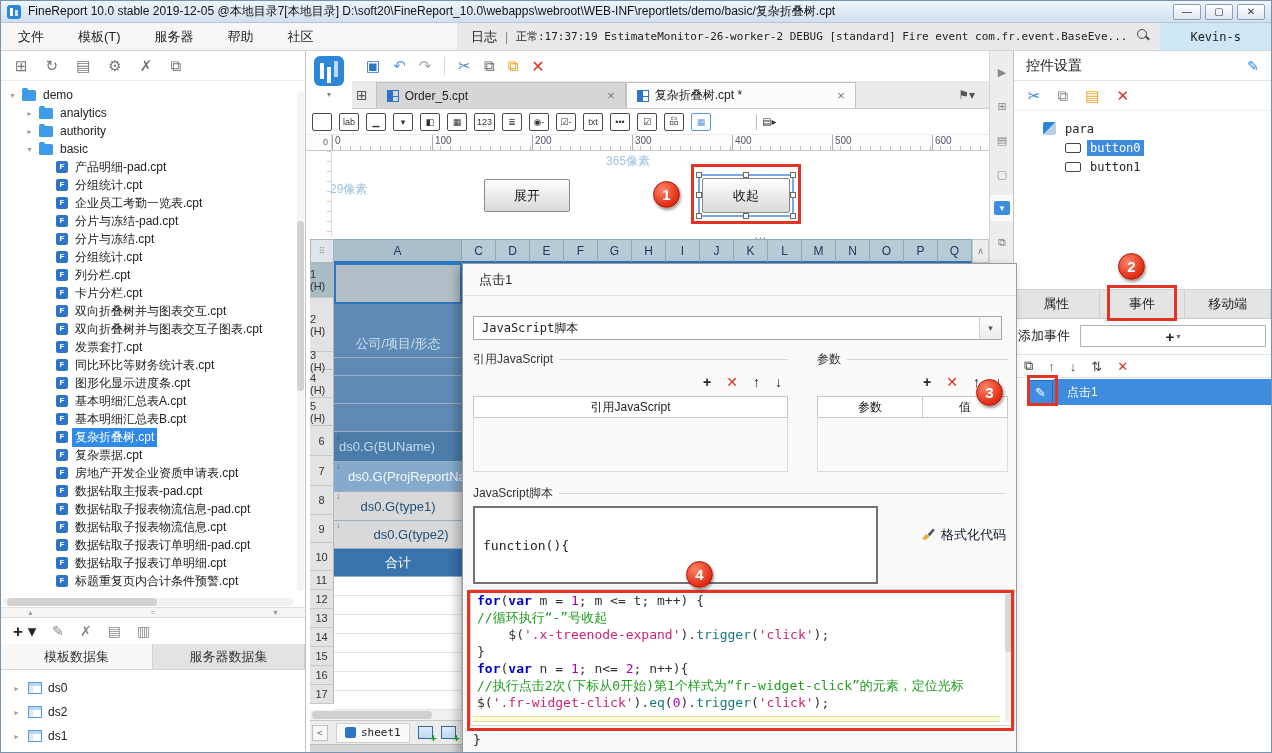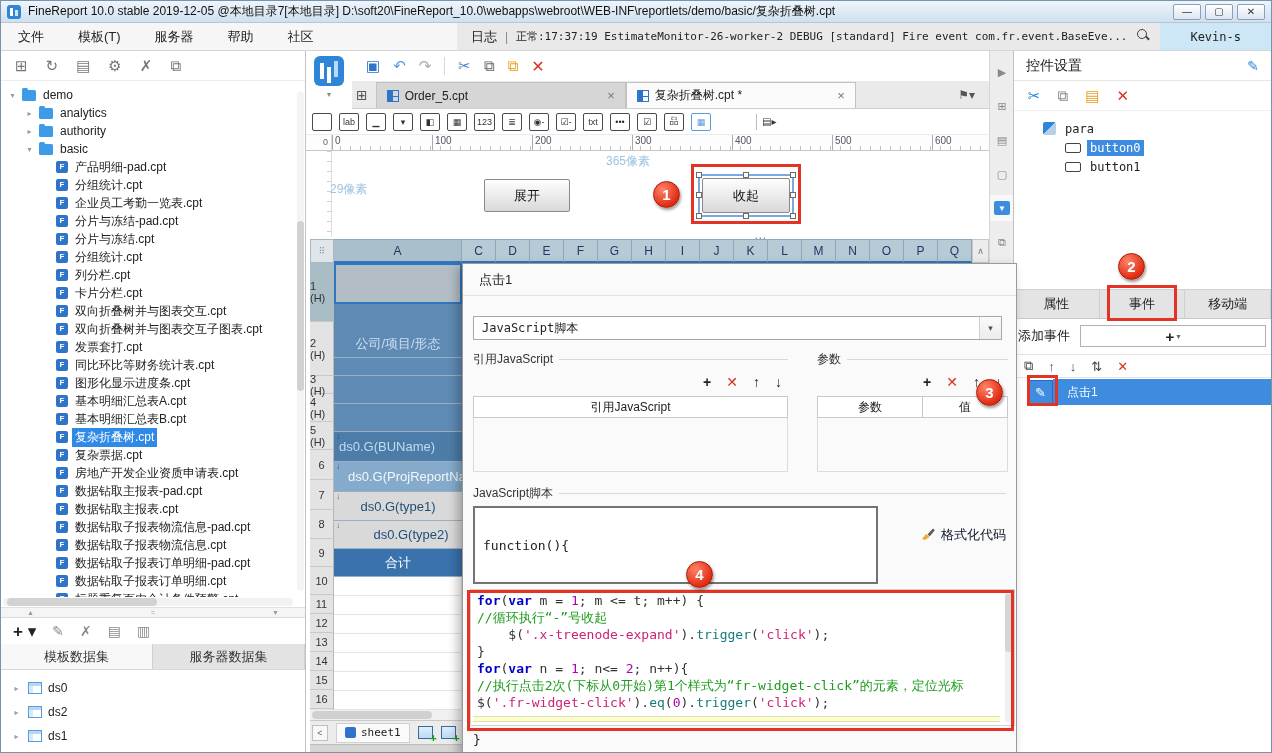--- a/index.html
+++ b/index.html
@@ -122,21 +122,21 @@
   .corner{width:24px;height:24px;background:#dfe5e8;border:1px solid #aab8c0;color:#8a98a0;font-size:9px;display:flex;align-items:center;justify-content:center;}
   .colh{height:24px;background:#b7cbd6;border-top:1px solid #8fa8b8;border-right:1px solid #8fa8b8;border-bottom:2px solid #2f76c0;
      color:#1f3864;font-size:12px;display:flex;align-items:center;justify-content:center;}
   .colh.a{width:128px;background:#a9bfcc;}
   .colh.s{width:34px;}
   .scrollup{width:17px;height:24px;background:#ececec;border:1px solid #c8c8c8;color:#777;font-size:9px;display:flex;align-items:center;justify-content:center;}
   .sheet-body{display:flex;}
   .rh-col{width:24px;}
   .rh{background:#e3e3e3;border-bottom:1px solid #c8c8c8;border-right:1px solid #b8b8b8;font-size:11px;color:#333;
      display:flex;align-items:center;justify-content:center;}
-  .rh:nth-child(1){height:59px;background:#a9bdc6;}
+  .rh:nth-child(1){height:35px;background:#a9bdc6;}
   .rh:nth-child(2){height:54px;}
   .rh:nth-child(3){height:18px;}
   .rh:nth-child(4){height:28px;}
   .rh:nth-child(5){height:28px;}
   .rh:nth-child(6){height:30px;}
   .rh:nth-child(7){height:30px;}
   .rh:nth-child(8){height:29px;}
   .rh:nth-child(9){height:28px;}
   .rh:nth-child(10){height:28px;}
   .rh:nth-child(n+11){height:19px;}
@@ -423,25 +423,20 @@
           <span class="ico"></span>
           <span class="tlabel">房地产开发企业资质申请表.cpt</span>
         </div>
 
         <div class="tree-item file" style="padding-left: 40px;">
           <span class="tw"></span>
           <span class="ico"></span>
           <span class="tlabel">数据钻取主报表-pad.cpt</span>
         </div>
 
-        <div class="tree-item file" style="padding-left: 40px;">
-          <span class="tw"></span>
-          <span class="ico"></span>
-          <span class="tlabel">数据钻取主报表.cpt</span>
-        </div>
 
         <div class="tree-item file" style="padding-left: 40px;">
           <span class="tw"></span>
           <span class="ico"></span>
           <span class="tlabel">数据钻取子报表物流信息-pad.cpt</span>
         </div>
 
         <div class="tree-item file" style="padding-left: 40px;">
           <span class="tw"></span>
           <span class="ico"></span>

